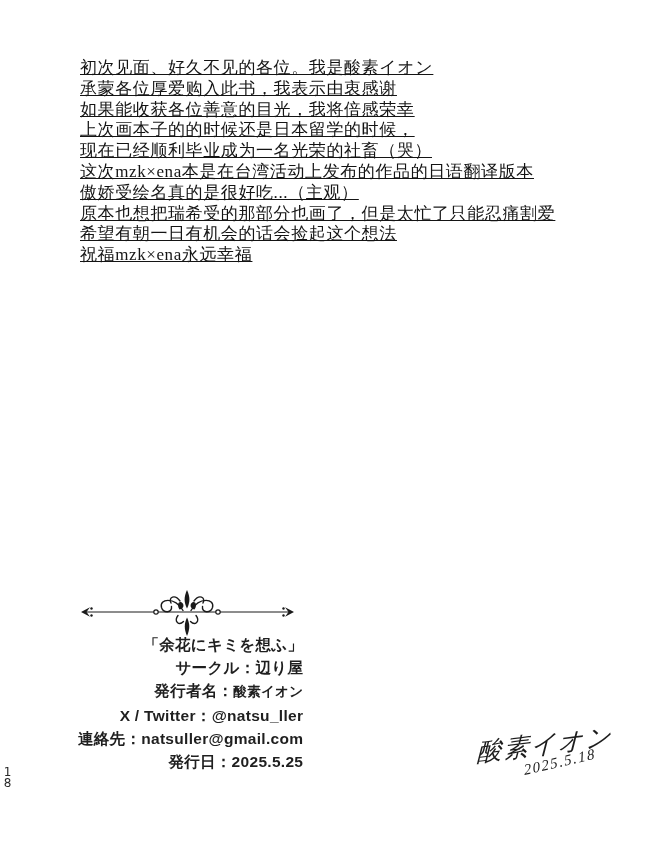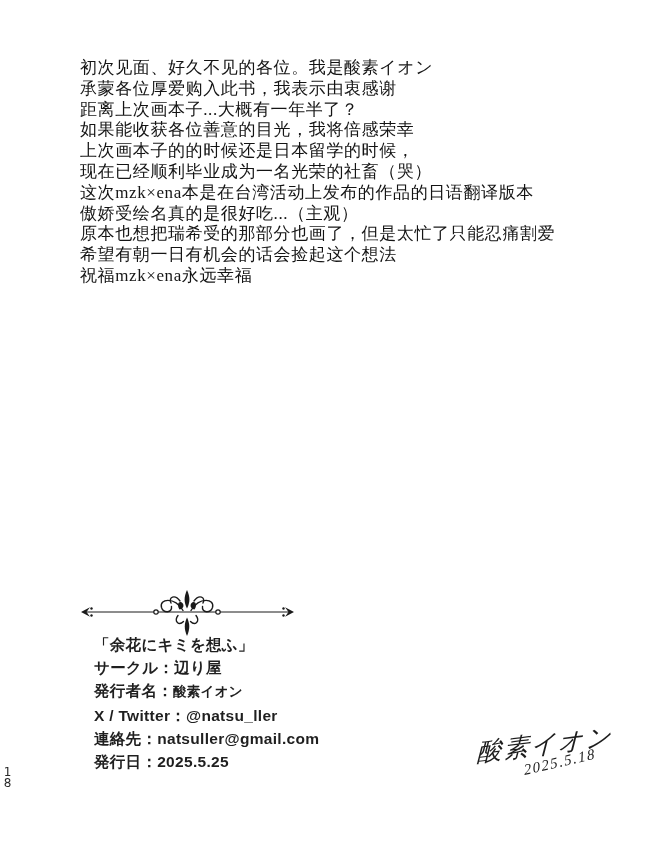--- a/index.html
+++ b/index.html
@@ -29,39 +29,40 @@
   .afterword {
     position:absolute;
     left:80px; top:58px;
     width:520px;
     font-size:17px;
     line-height:20.8px;
     letter-spacing:0.6px;
     color:#141414;
   }
   .afterword .para2 { }
-  .afterword div { white-space:nowrap; }
+  .afterword div { white-space:nowrap;text-decoration:underline; }
 
   
   .divider {
     position:absolute;
     left:80px; top:589px;
     width:215px; height:48px;
   }
 
   
   .colophon {
     position:absolute;
-    left:94px; top:633px;
+    left:78px; top:633px;
     font-family:"Liberation Sans","DejaVu Sans",sans-serif;
     font-size:15.5px;
     font-weight:600;
     line-height:23.2px;
     letter-spacing:0.3px;
     color:#1f1f1f;
+    text-align:right;
   }
   .colophon .value-small { font-size:13.5px; }
 
   
   .signature-name {
     position:absolute;
     left:477px; top:736px;
     font-size:25px;
     font-style:italic;
     letter-spacing:2px;
@@ -84,21 +85,20 @@
 </style>
 </head>
 <body>
 
 <div class="page-number">18</div>
 
 <div class="afterword">
   <div class="para1">
     <div>初次见面、好久不见的各位。我是酸素イオン</div>
     <div>承蒙各位厚爱购入此书，我表示由衷感谢</div>
-    <div>距离上次画本子...大概有一年半了？</div>
     <div>如果能收获各位善意的目光，我将倍感荣幸</div>
     <div>上次画本子的的时候还是日本留学的时候，</div>
     <div>现在已经顺利毕业成为一名光荣的社畜（哭）</div>
     <div>这次mzk×ena本是在台湾活动上发布的作品的日语翻译版本</div>
   </div>
   <div class="para2">
     <div>傲娇受绘名真的是很好吃...（主观）</div>
     <div>原本也想把瑞希受的那部分也画了，但是太忙了只能忍痛割爱</div>
     <div>希望有朝一日有机会的话会捡起这个想法</div>
     <div>祝福mzk×ena永远幸福</div>

